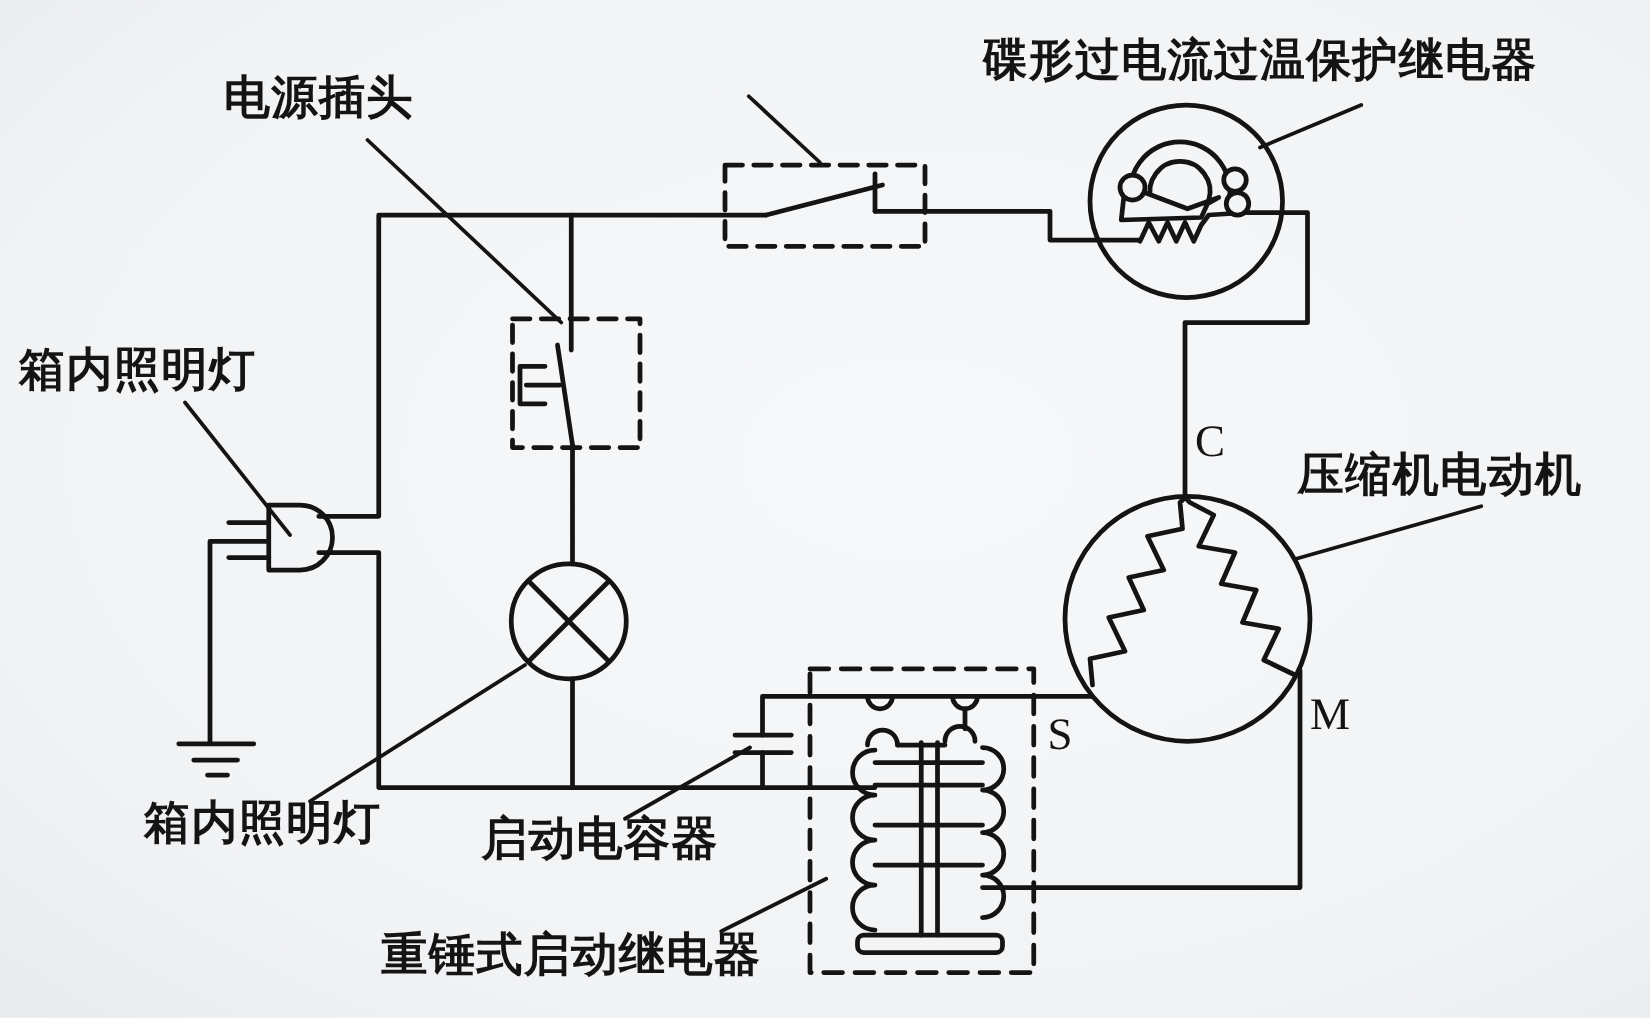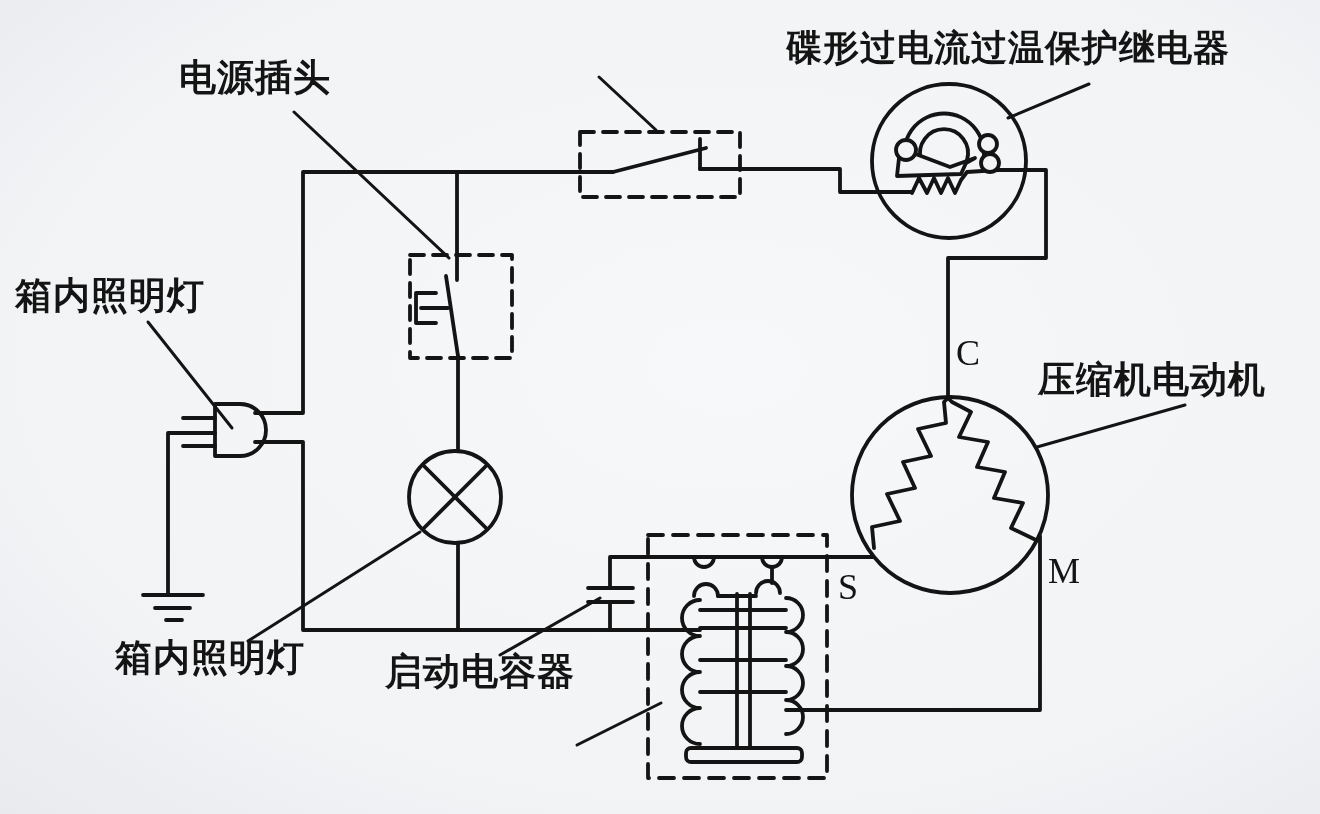--- a/index.html
+++ b/index.html
@@ -149,20 +149,21 @@
   <div class="lbl lbl-small" style="left:786px;top:28px;">碟形过电流过温保护继电器</div>
 
   <div class="lbl" style="left:15px;top:276px;">箱内照明灯</div>
 
   <div class="lbl" style="left:115px;top:638px;">箱内照明灯</div>
 
   <div class="lbl" style="left:1038px;top:360px;">压缩机电动机</div>
 
   <div class="lbl" style="left:385px;top:652px;font-family:Liberation Serif, serif;">启动电容器</div>
 
+  <div class="lbl" style="left:305px;top:744px;">重锤式启动继电器</div>
 
   <div class="term" style="left:956px;top:332px;">C</div>
 
   <div class="term" style="left:838px;top:566px;">S</div>
 
   <div class="term" style="left:1048px;top:550px;">M</div>
 
 </div>
 
 </body></html>

